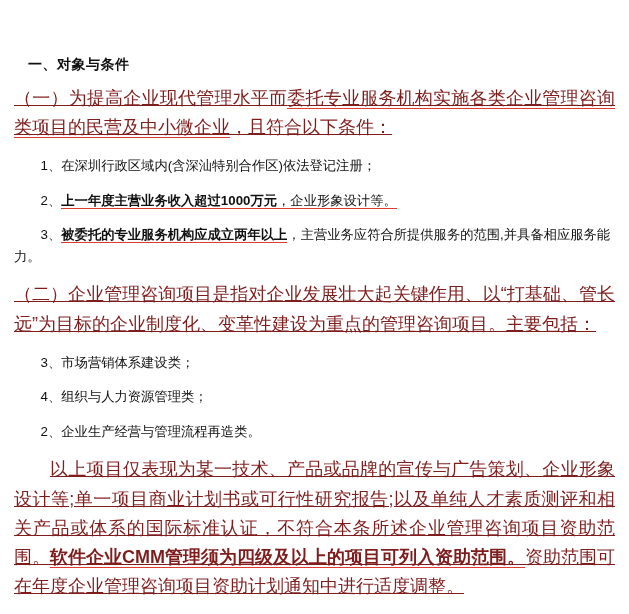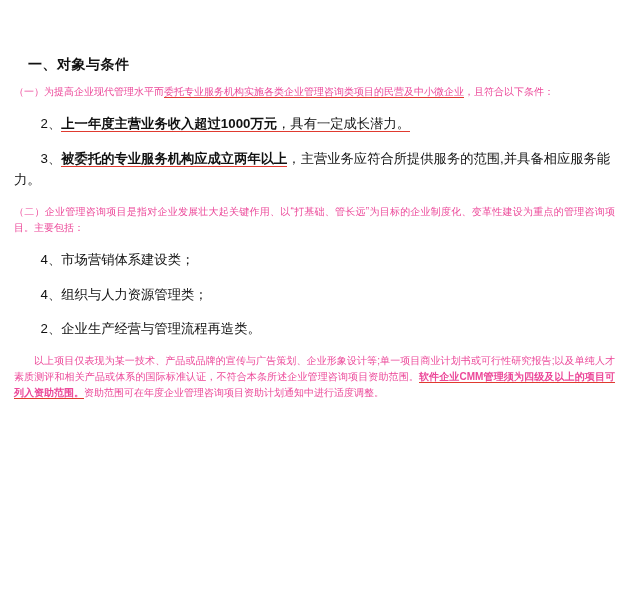--- a/index.html
+++ b/index.html
@@ -23,26 +23,27 @@
     margin-top: 48px;
   }
   .heading {
     font-size: 14px;
     font-weight: bold;
     color: #111111;
     letter-spacing: 0.5px;
     margin: 2px 0 10px 14px;
   }
   .para {
-    font-size: 10px;
+    font-size: 18px;
     line-height: 1.62;
-    color: #ec4899;
+    color: #7f1d1d;
     margin: 0 0 13px 0;
     text-align: justify;
     text-justify: inter-ideograph;
+    text-decoration: underline;
   }
   .indent {
     text-indent: 2em;
   }
   .item {
     font-size: 13.3px;
     line-height: 1.62;
     color: #111111;
     margin: 0 0 13px 0;
     text-indent: 2em;
@@ -61,26 +62,27 @@
 </style>
 </head>
 <body>
 
 <div class="page">
 
   <div class="heading">一、对象与条件</div>
 
   <p class="para"><span>（一）为提高企业现代管理水平而</span><span class="u-red">委托专业服务机构实施各类企业管理咨询类项目的民营及中小微企业</span><span>，且符合以下条件：</span></p>
 
+  <p class="item"><span>1、</span><span>在深圳行政区域内(含深汕特别合作区)依法登记注册；</span></p>
 
-  <p class="item"><span>2、</span><span class="u-red bold">上一年度主营业务收入超过1000万元</span><span class="u-red">，具有一定成长潜力。</span></p>
+  <p class="item"><span>2、</span><span class="u-red bold">上一年度主营业务收入超过1000万元</span><span class="u-red">，企业形象设计等。</span></p>
 
   <p class="item"><span>3、</span><span class="u-red bold">被委托的专业服务机构应成立两年以上</span><span>，主营业务应符合所提供服务的范围,并具备相应服务能力。</span></p>
 
   <p class="para">（二）企业管理咨询项目是指对企业发展壮大起关键作用、以“打基础、管长远”为目标的企业制度化、变革性建设为重点的管理咨询项目。主要包括：</p>
 
-  <p class="item">4、市场营销体系建设类；</p>
+  <p class="item">3、市场营销体系建设类；</p>
   <p class="item">4、组织与人力资源管理类；</p>
   <p class="item">2、企业生产经营与管理流程再造类。</p>
 
   <p class="para indent last-para"><span>以上项目仅表现为某一技术、产品或品牌的宣传与广告策划、企业形象设计等;单一项目商业计划书或可行性研究报告;以及单纯人才素质测评和相关产品或体系的国际标准认证，不符合本条所述企业管理咨询项目资助范围。</span><span class="u-red bold">软件企业CMM管理须为四级及以上的项目可列入资助范围。</span><span>资助范围可在年度企业管理咨询项目资助计划通知中进行适度调整。</span></p>
 
 </div>
 
 </body></html>

